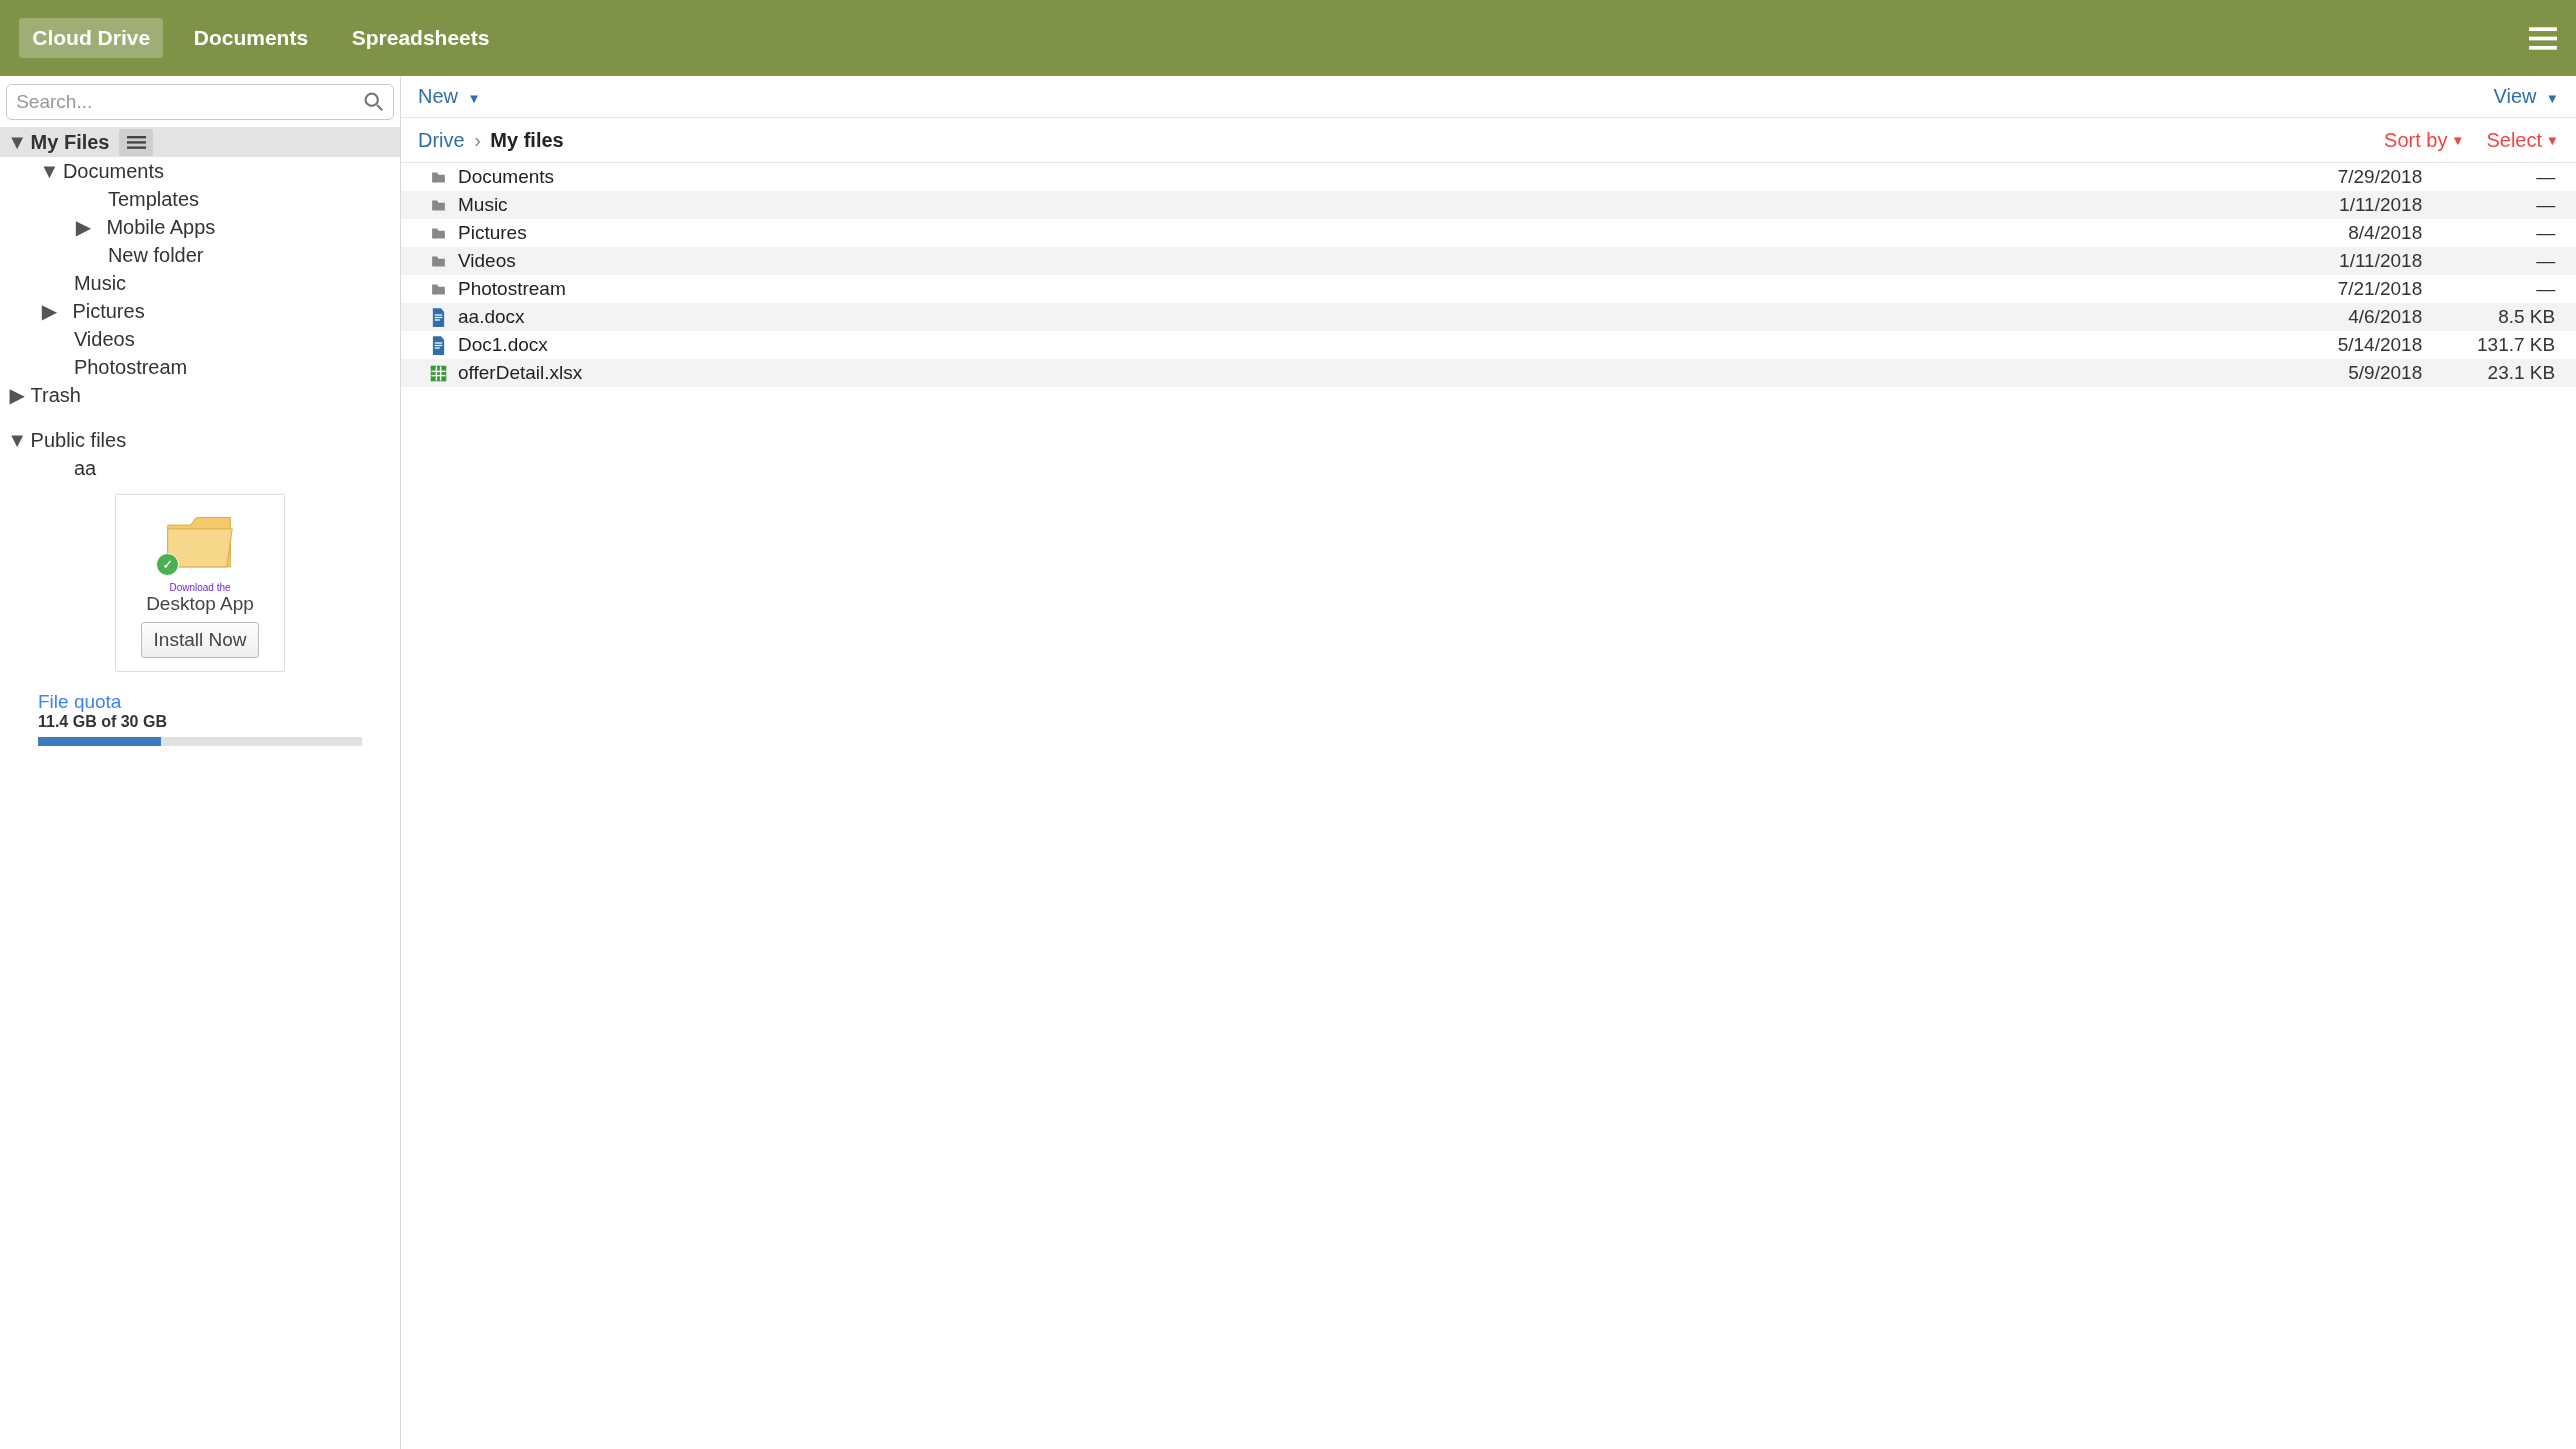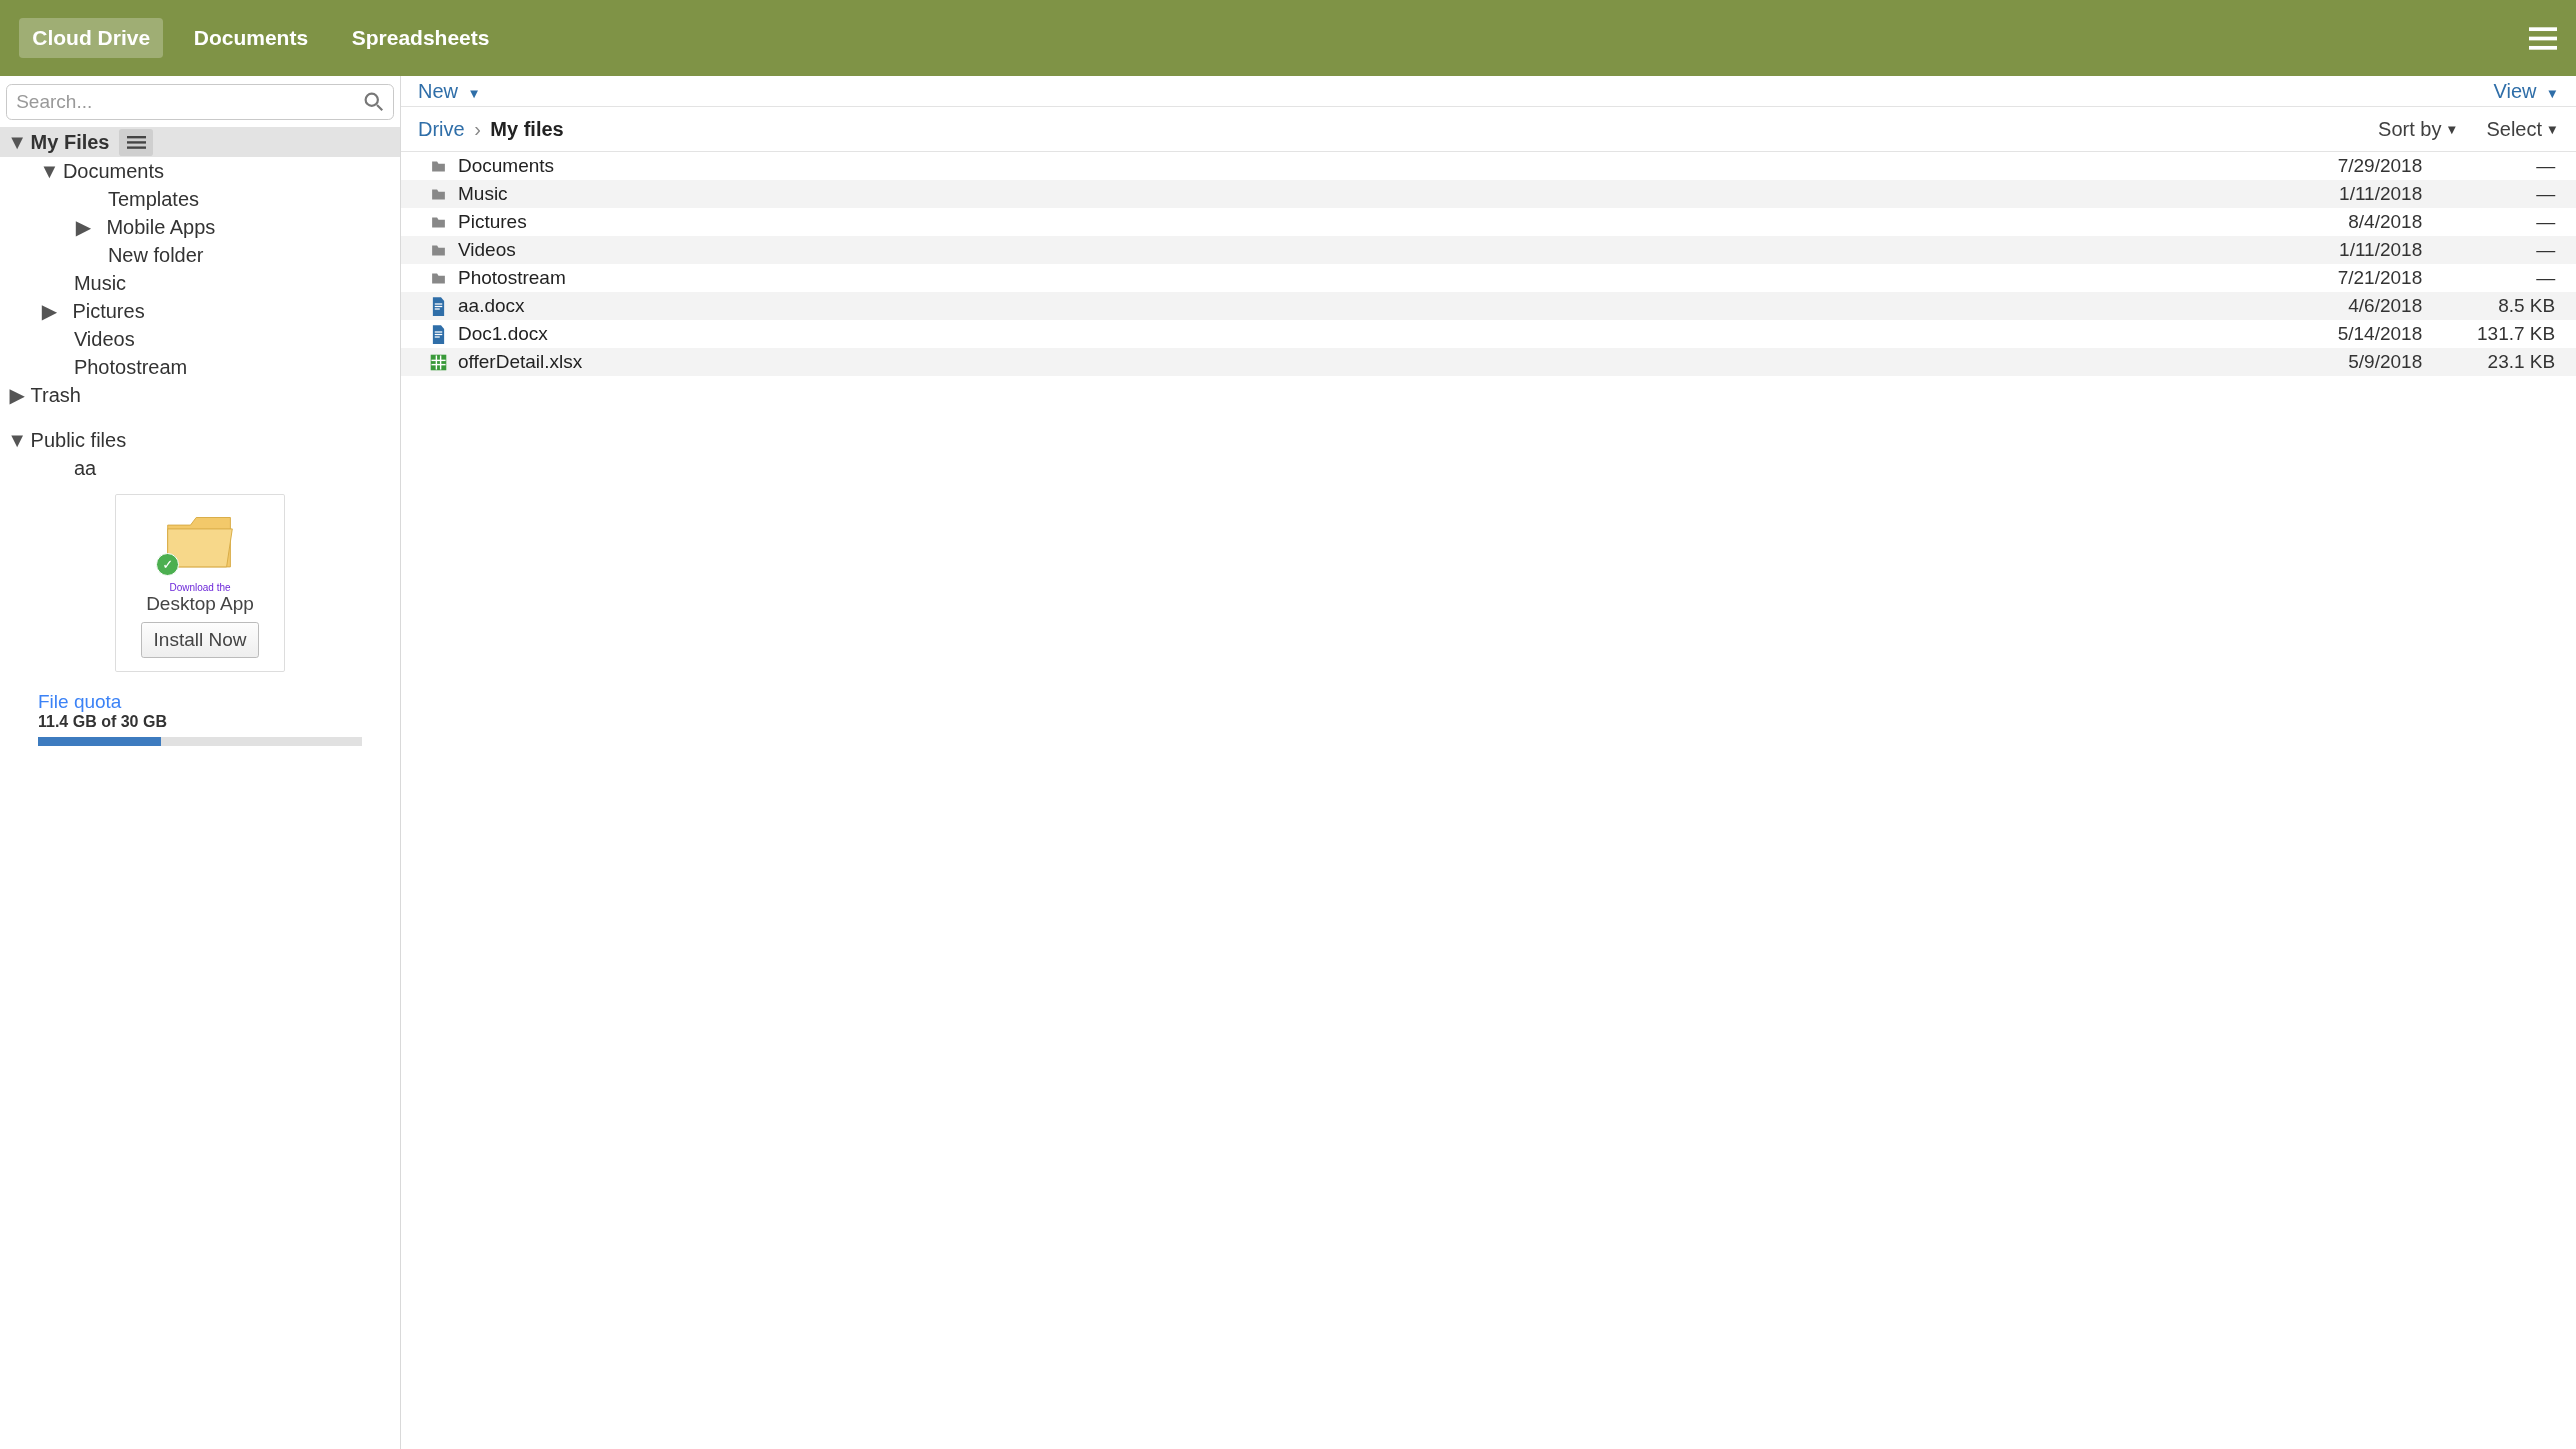--- a/index.html
+++ b/index.html
@@ -45,30 +45,30 @@
   .promo-btn { font-size: 19px; padding: 5.7px 11.4px; border:0.9px solid #bbb; background: linear-gradient(#fdfdfd,#eee); border-radius:2.8px; cursor:pointer; color:#444; }
 
   .quota { padding: 5.7px 38px 13.3px; }
   .quota-label { font-size: 19px; color:#3b82f6; }
   .quota-value { font-size: 16px; font-weight:700; color:#333; margin-bottom:5.7px; }
   .quota-bar { height: 9.5px; background:#e1e1e1; position:relative; }
   .quota-fill { position:absolute; left:0; top:0; bottom:0; background:#3d7bbf; }
 
   
   .content { flex: 1; display: flex; flex-direction: column; overflow: hidden; }
-  .toolbar { display: flex; align-items: center; justify-content: space-between; height: 31px; padding: 0 17px; border-bottom: 0.9px solid #e3e3e3; }
+  .toolbar { display: flex; align-items: center; justify-content: space-between; height: 42px; padding: 0 17px; border-bottom: 0.9px solid #e3e3e3; }
   .toolbar-left, .toolbar-right { display:flex; align-items:center; gap:5.7px; font-size:20px; }
   .link-blue { color: #2f6ea8; cursor:pointer; }
   .caret-down { font-size: 13.3px; margin-left: 3.8px; color: inherit; }
 
   .listhead { display:flex; align-items:center; justify-content:space-between; height: 45px; padding: 0 17px; border-bottom: 0.9px solid #e3e3e3; font-size:20px;}
   .breadcrumb { display:flex; align-items:center; gap:9.5px; }
   .breadcrumb .sep { color:#888; }
   .breadcrumb .current { font-weight:700; color:#222; }
-  .listhead-right { display:flex; gap:28px; color:#404040; }
+  .listhead-right { display:flex; gap:22px; color:#ef4444; }
   .listhead-right .dd { cursor:pointer; display:flex; align-items:center; }
 
   .filelist { flex:1; overflow:auto; }
   .file-row { display:grid; grid-template-columns: 40px 1fr 151px 133px; align-items:center; height: 28px; font-size:19px; padding: 0 17px 0 17px; cursor:pointer; }
   .file-row:nth-child(even){ background:#f3f3f3; }
   .file-row .ficon { color:#777; display:flex; justify-content:center; }
   .file-row .ficon.doc { color:#2f6ea8; }
   .file-row .ficon.sheet { color:#3a9a3a; }
   .file-row .fname { color:#222; }
   .file-row .fdate, .file-row .fsize { text-align:right; color:#333; padding-right:3.8px; }

